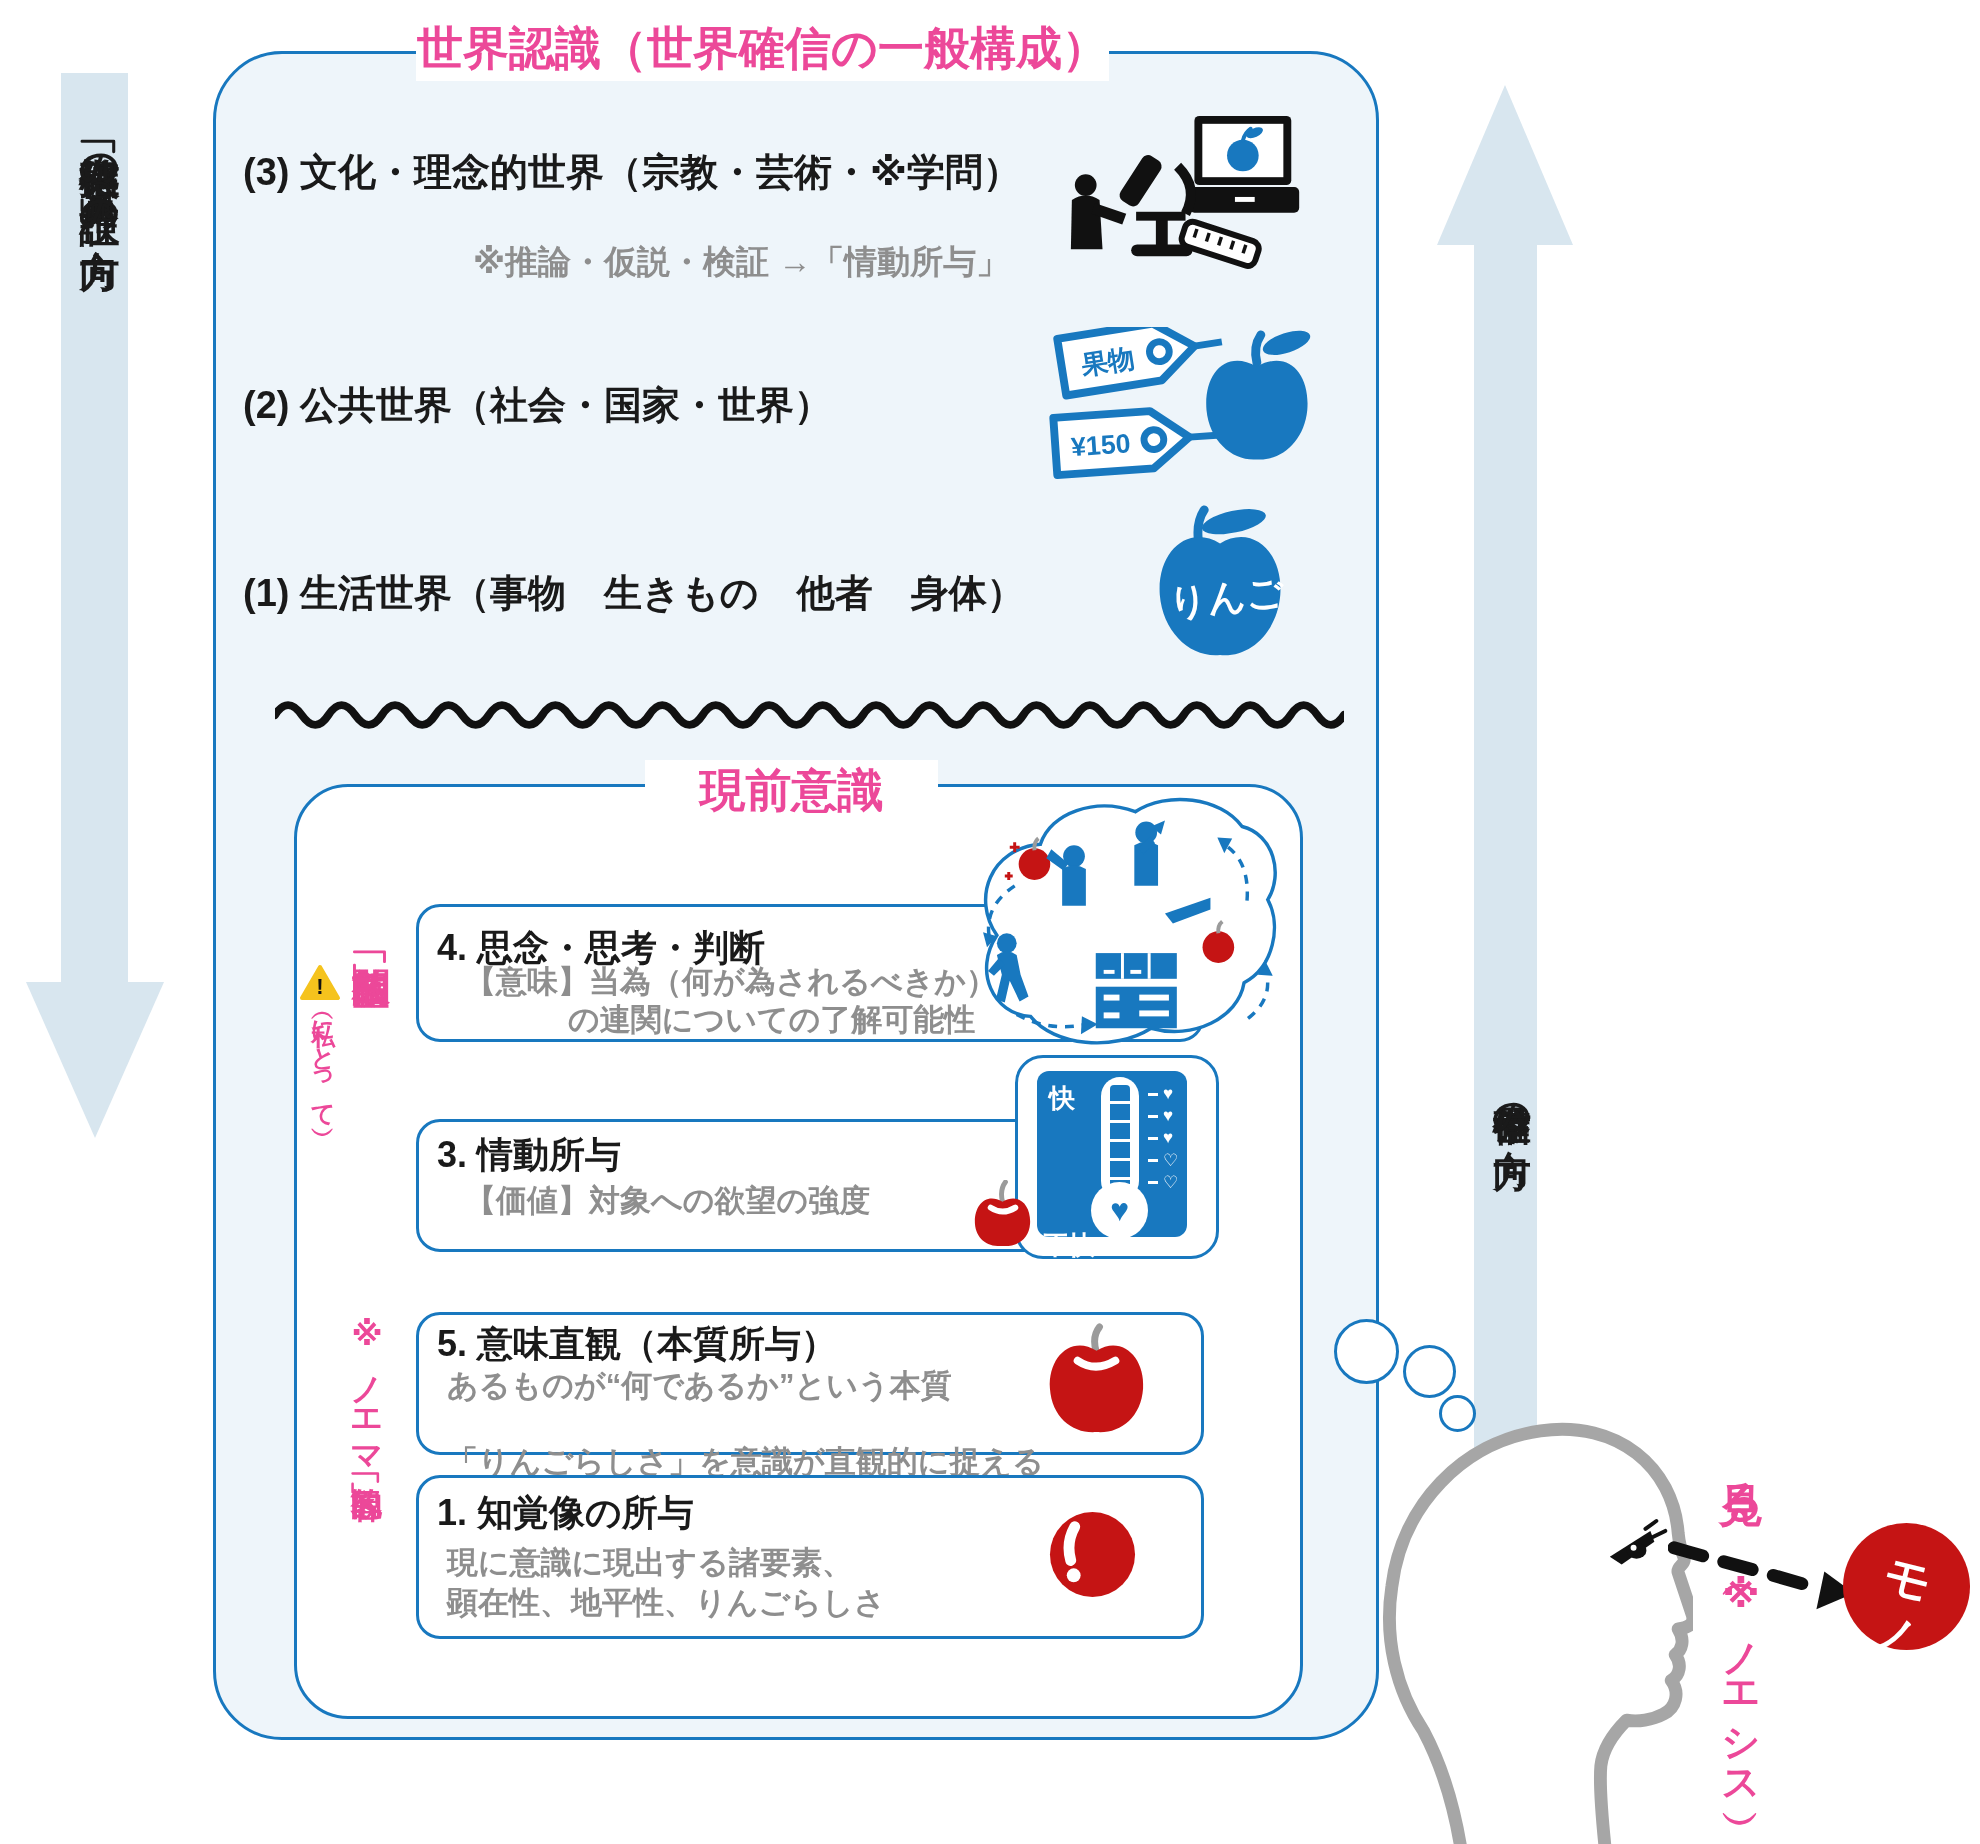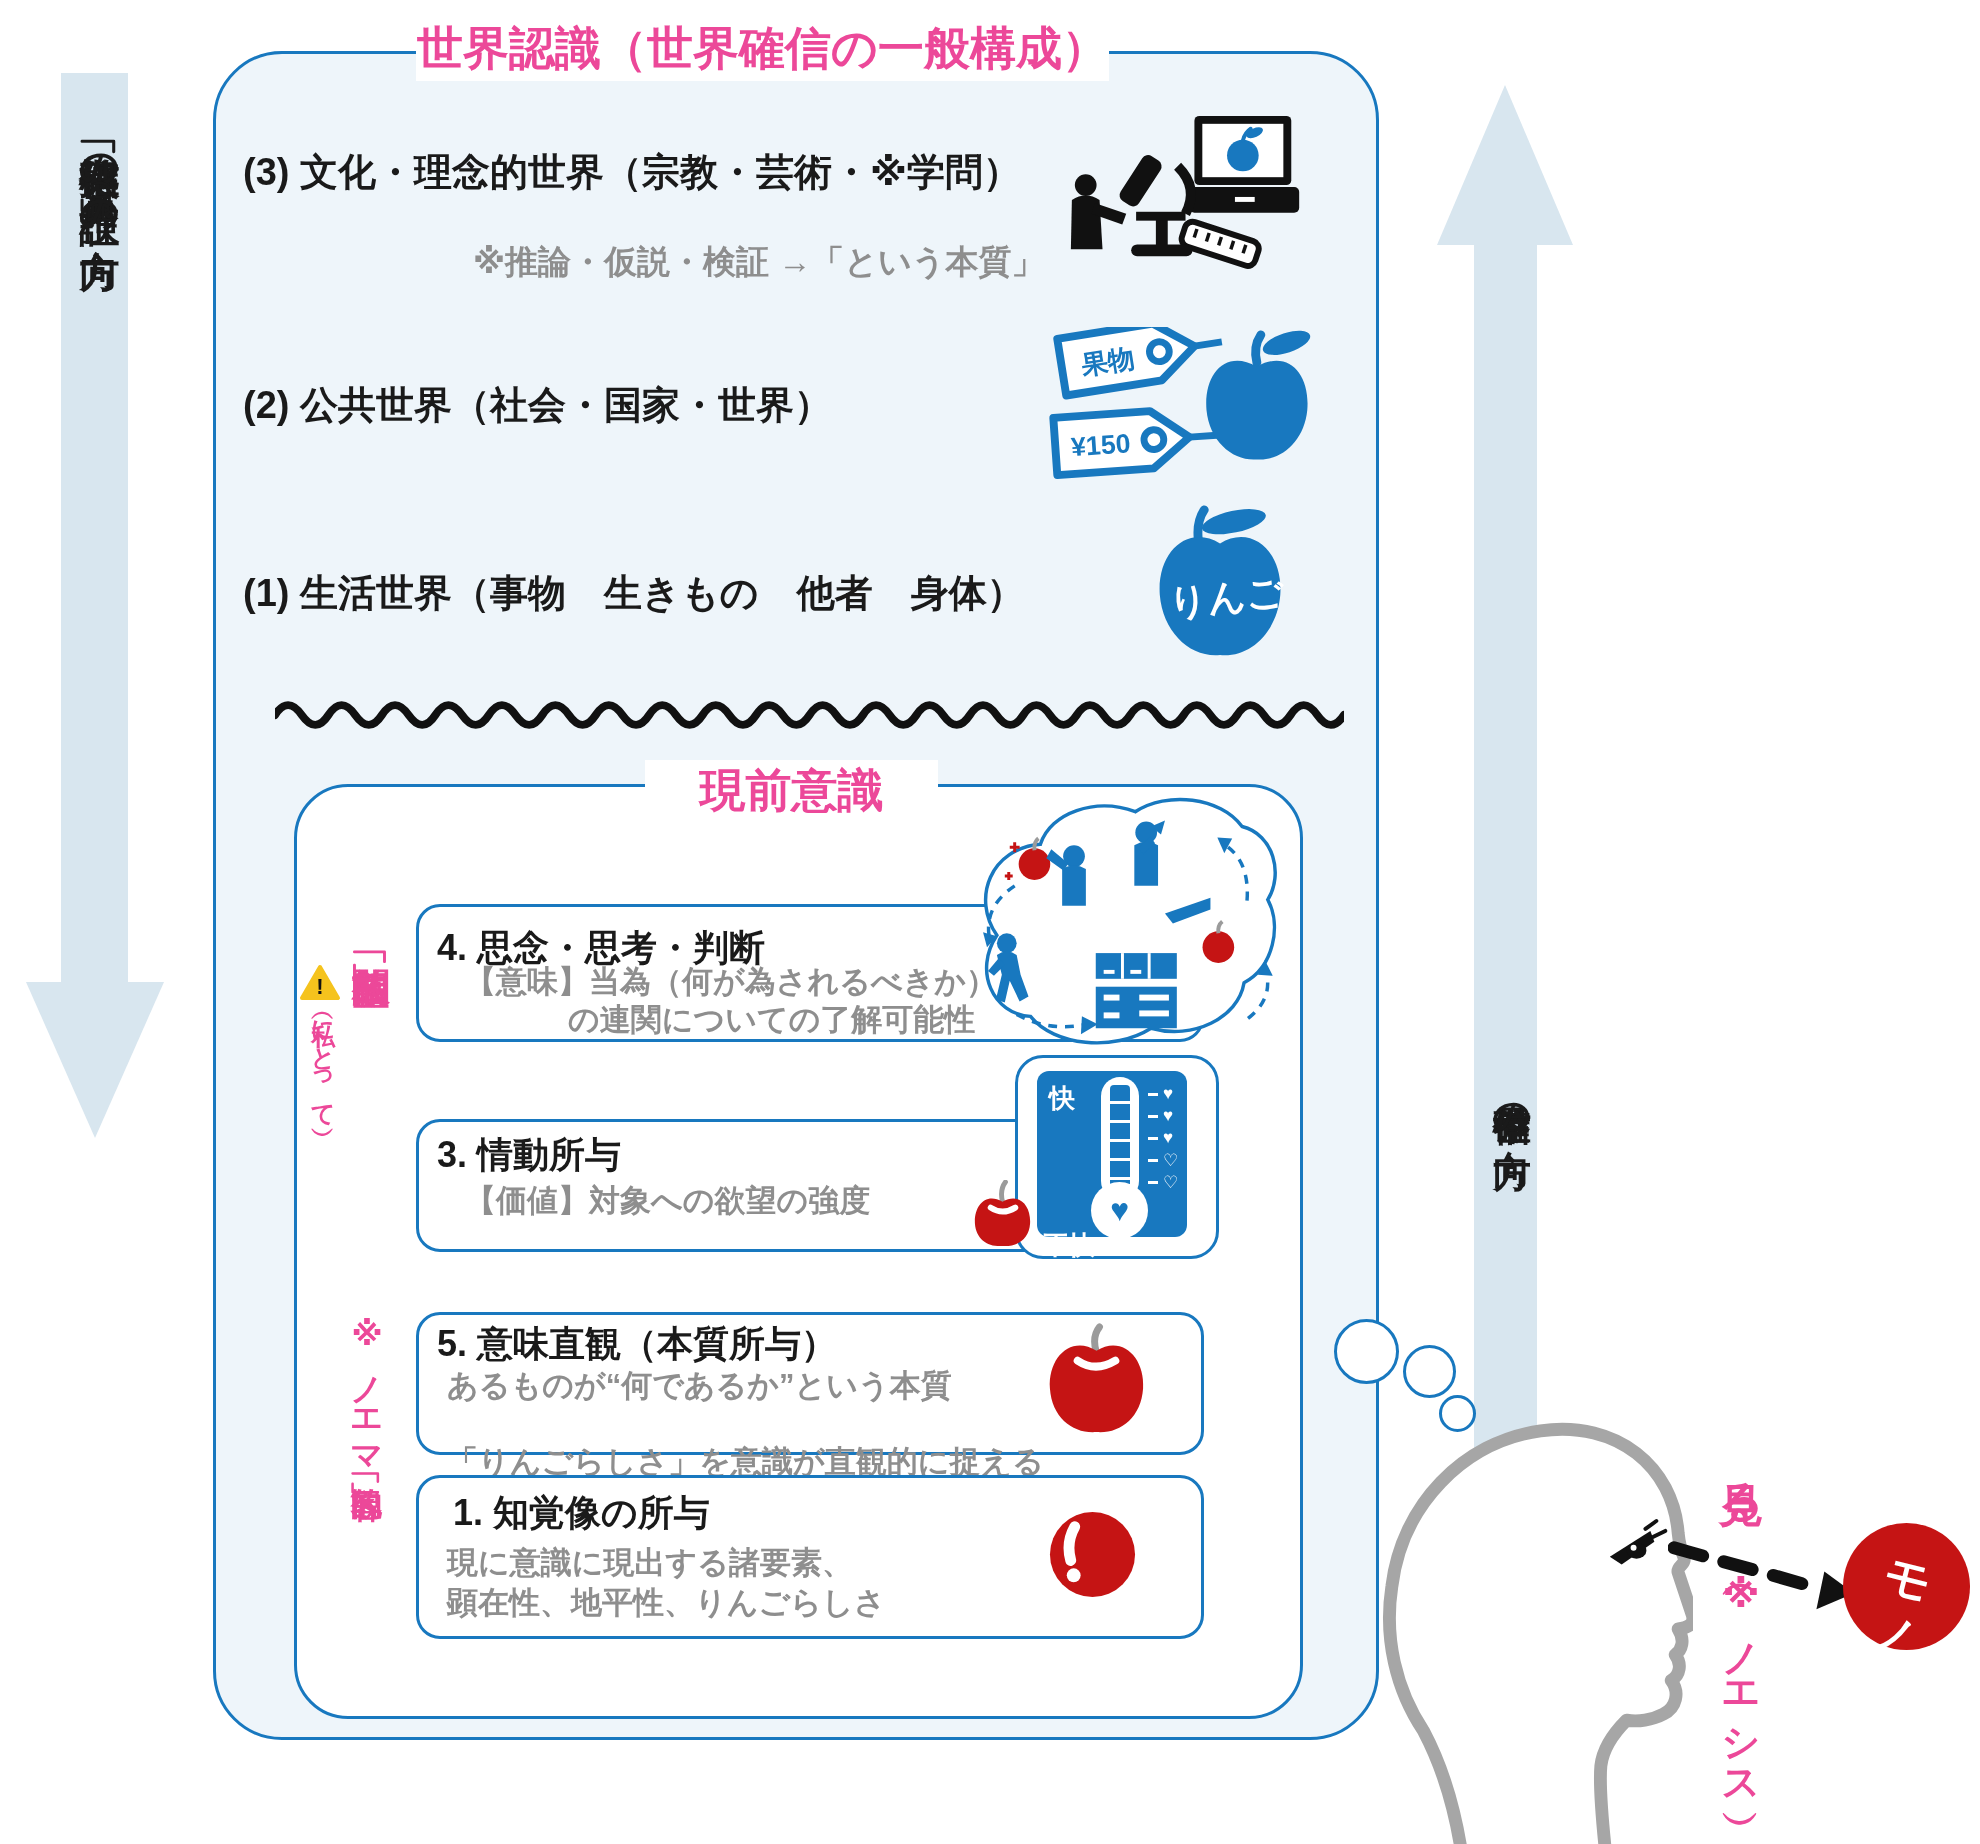--- a/index.html
+++ b/index.html
@@ -35,21 +35,21 @@
   <div class="abs" style="left:1437px;top:85px;width:0;height:0;border-left:68px solid transparent;border-right:68px solid transparent;border-bottom:160px solid #d8e6ef;"></div>
   <div class="abs" style="left:1474px;top:242px;width:63px;height:1206px;background:#d8e6ef;"></div>
   <div class="abs vtext b black" style="left:1486px;top:1077px;height:317px;font-size:38px;z-index:2;">世界確信の方向</div>
 
   <div class="abs panel" style="left:213px;top:51px;width:1160px;height:1683px;"></div>
   <div class="abs titlecard" style="left:416px;top:16px;width:693px;height:65px;z-index:3;">
     <span class="b blue" style="font-size:46px;">世界認識（世界確信の一般構成）</span>
   </div>
 
   <div class="abs b black" style="left:243px;top:147px;font-size:38px;z-index:3;">(3) 文化・理念的世界（宗教・芸術・※学問）</div>
-  <div class="abs b gray" style="left:473px;top:240px;font-size:33px;z-index:3;">※推論・仮説・検証 →「という本質」</div>
+  <div class="abs b gray" style="left:473px;top:240px;font-size:33px;z-index:3;">※推論・仮説・検証 →「情動所与」</div>
   <div class="abs b black" style="left:243px;top:380px;font-size:38px;z-index:3;">(2) 公共世界（社会・国家・世界）</div>
   <div class="abs b black" style="left:243px;top:568px;font-size:38px;z-index:3;">(1) 生活世界（事物　生きもの　他者　身体）</div>
 
   <svg class="abs" style="left:1059px;top:109px;z-index:3;" width="257" height="168" viewBox="0 0 260 170">
     <rect x="137" y="7" width="98" height="70" rx="5" fill="#111"></rect>
     <rect x="145" y="15" width="82" height="54" fill="#fff"></rect>
     <circle cx="186" cy="47" r="16" fill="#1878bf"></circle>
     <path d="M186 32 Q188 24 194 20" stroke="#1878bf" stroke-width="4" fill="none" stroke-linecap="round"></path>
     <ellipse cx="198" cy="24" rx="9" ry="4.5" fill="#1878bf" transform="rotate(-25 198 24)"></ellipse>
     <rect x="132" y="79" width="111" height="26" rx="5" fill="#111"></rect>
@@ -131,21 +131,21 @@
     <div class="lv-desc" style="left:46px;top:61px;">【価値】対象への欲望の強度</div>
   </div>
 
   <div class="lvbox" style="top:1312px;height:137px;z-index:4;">
     <div class="lv-title" style="top:8px;">5. 意味直観（本質所与）</div>
     <div class="lv-desc" style="left:28px;top:53px;">あるものが“何であるか”という本質</div>
     <div class="lv-desc" style="left:28px;top:93px;margin-top:36px;">「りんごらしさ」を意識が直観的に捉える</div>
   </div>
 
   <div class="lvbox" style="top:1475px;height:158px;z-index:4;">
-    <div class="lv-title" style="top:14px;margin-left:16px;">1. 知覚像の所与</div>
+    <div class="lv-title" style="top:14px;">1. 知覚像の所与</div>
     <div class="lv-desc" style="left:28px;top:67px;">現に意識に現出する諸要素、</div>
     <div class="lv-desc" style="left:28px;top:107px;">顕在性、地平性、りんごらしさ</div>
   </div>
 
   <svg class="abs" style="left:955px;top:787px;z-index:5;" width="327" height="262" viewBox="0 0 330 265">
     <path d="M42 150 C 16 112, 36 62, 86 58 C 96 26, 142 10, 182 25 C 214 4, 268 10, 290 40 C 322 48, 332 88, 316 114 C 330 140, 322 182, 292 198 C 286 234, 240 256, 198 244 C 160 268, 100 262, 76 232 C 38 230, 18 186, 42 150 Z" fill="#fff" stroke="#1878bf" stroke-width="3.5"></path>
 
     <g>
       <circle cx="80" cy="78" r="16" fill="#c51414"></circle>
       <path d="M80 64 Q79 56 84 52" stroke="#9b9b9b" stroke-width="4" fill="none"></path>

